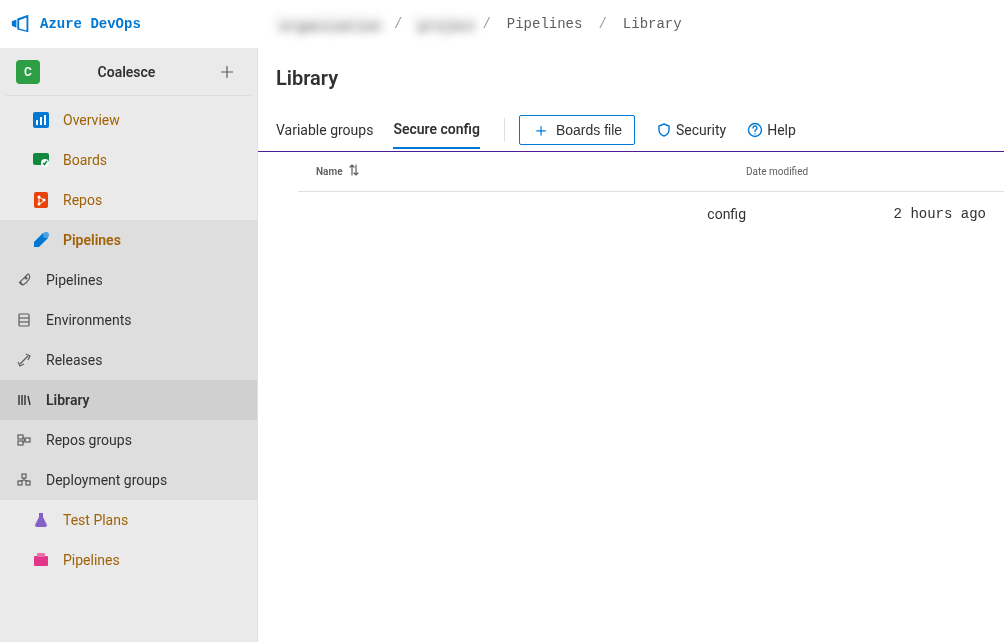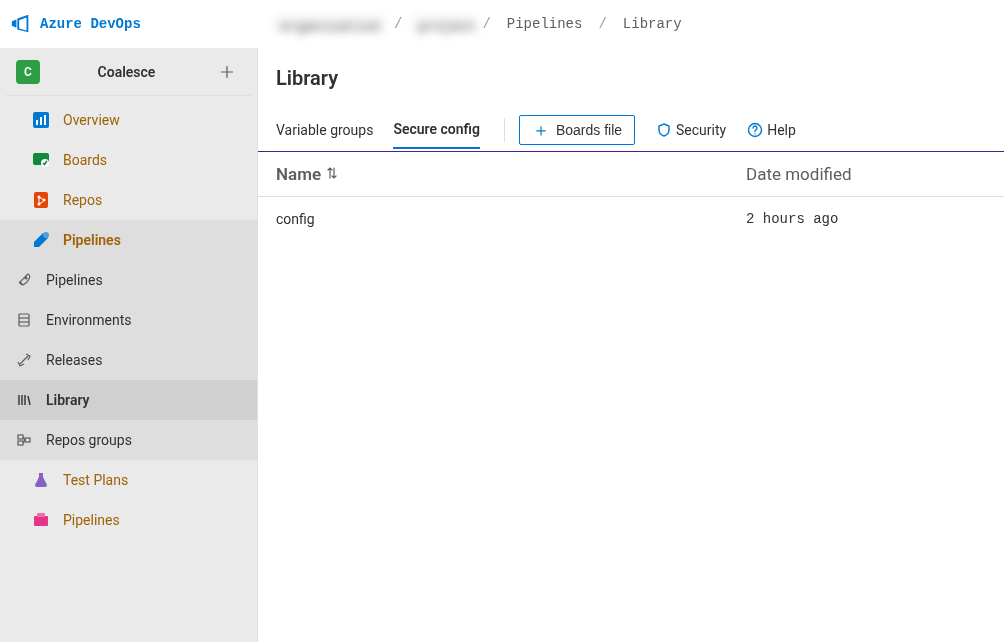--- a/index.html
+++ b/index.html
@@ -40,26 +40,26 @@
     .page-title { font-size: 20px; font-weight: 600; padding: 0 18px 18px; }
     .tabbar { display:flex; align-items:center; gap: 0; padding: 0 18px; border-bottom:1px solid #4c1d95; height: 44px; }
     .tab { padding: 10px 0; margin-right: 20px; cursor:pointer; color:#323130; }
     .tab.active { font-weight:600; border-bottom: 2px solid #0078d4; }
     .vr { width:1px; height:24px; background:#e1dfdd; margin: 0 14px 0 4px; }
     .btn-secure { display:flex; align-items:center; gap:6px; border:1px solid #0078d4; color:#323130; padding: 5px 12px; border-radius:2px; cursor:pointer; font-size:14px; background:#fff; }
     .btn-secure .plus { color:#0078d4; font-size:18px; line-height:1; font-weight:300; }
     .toolbar-link { display:flex; align-items:center; gap:3px; margin-left:20px; cursor:pointer; color:#323130; }
     .toolbar-link .ticon { color:#0078d4; width:18px; height:18px; display:flex; align-items:center; justify-content:center; }
 
-    .table-head { display:flex; align-items:center; padding: 12px 18px; border-bottom:1px solid #e1dfdd; color:#605e5c; font-size:17px; }
+    .table-head { display:flex; align-items:center; padding: 12px 18px; border-bottom:1px solid #e1dfdd; color:#605e5c; font-size:10px;margin-left:40px; }
     .col-name { flex:1; font-weight:600; display:flex; align-items:center; gap:6px; }
     .col-date { width: 240px; font-weight:400; }
     .sort-icon { font-size:12px; color:#605e5c; }
 
-    .table-row { display:flex; align-items:center; padding: 14px 18px; cursor:pointer; }
+    .table-row { display:flex; align-items:center; padding: 14px 18px; cursor:pointer;text-align:right; }
     .cell-name { flex:1; }
     .cell-date { width:240px;font-family:Liberation Mono, monospace; }
   </style>
 </head>
 <body>
 
 <div class="topbar">
   <div class="logo-wrap">
     <span class="logo-icon">
       <svg viewBox="0 0 24 24" width="22" height="22">
@@ -179,20 +179,33 @@
           <span class="icon">
               <svg width="16" height="16" viewBox="0 0 16 16" fill="none" stroke="#605e5c" stroke-width="1.2">
                 <rect x="2" y="3" width="5" height="4"></rect>
                 <rect x="2" y="9" width="5" height="4"></rect>
                 <rect x="9" y="6" width="5" height="4"></rect>
                 <line x1="7" y1="5" x2="9" y2="8"></line>
                 <line x1="7" y1="11" x2="9" y2="8"></line>
               </svg>
             </span>
           <span>Repos groups</span>
+        </div>
+        <div class="nav-sub">
+          <span class="icon">
+              <svg width="16" height="16" viewBox="0 0 16 16" fill="none" stroke="#605e5c" stroke-width="1.2">
+                <rect x="2" y="9" width="4" height="4"></rect>
+                <rect x="10" y="9" width="4" height="4"></rect>
+                <rect x="6" y="2" width="4" height="4"></rect>
+                <line x1="8" y1="6" x2="8" y2="8"></line>
+                <line x1="4" y1="9" x2="8" y2="8"></line>
+                <line x1="12" y1="9" x2="8" y2="8"></line>
+              </svg>
+            </span>
+          <span>Deployment groups</span>
         </div>
       </div>
 
       <div class="nav-item section">
         <span class="icon">
             <svg width="18" height="18" viewBox="0 0 18 18">
               <path fill="#8661c5" d="M7 2h4v4l4 8a2 2 0 0 1-2 2H5a2 2 0 0 1-2-2l4-8V2z"></path>
             </svg>
           </span>
         <span>Test Plans</span>

